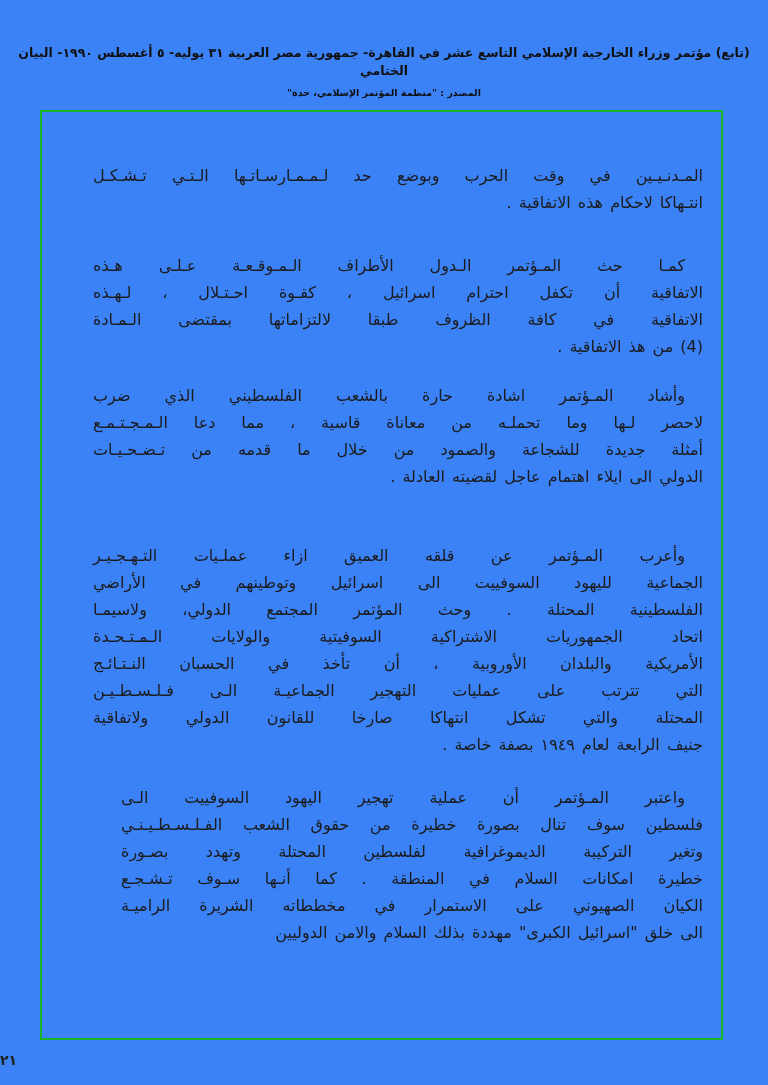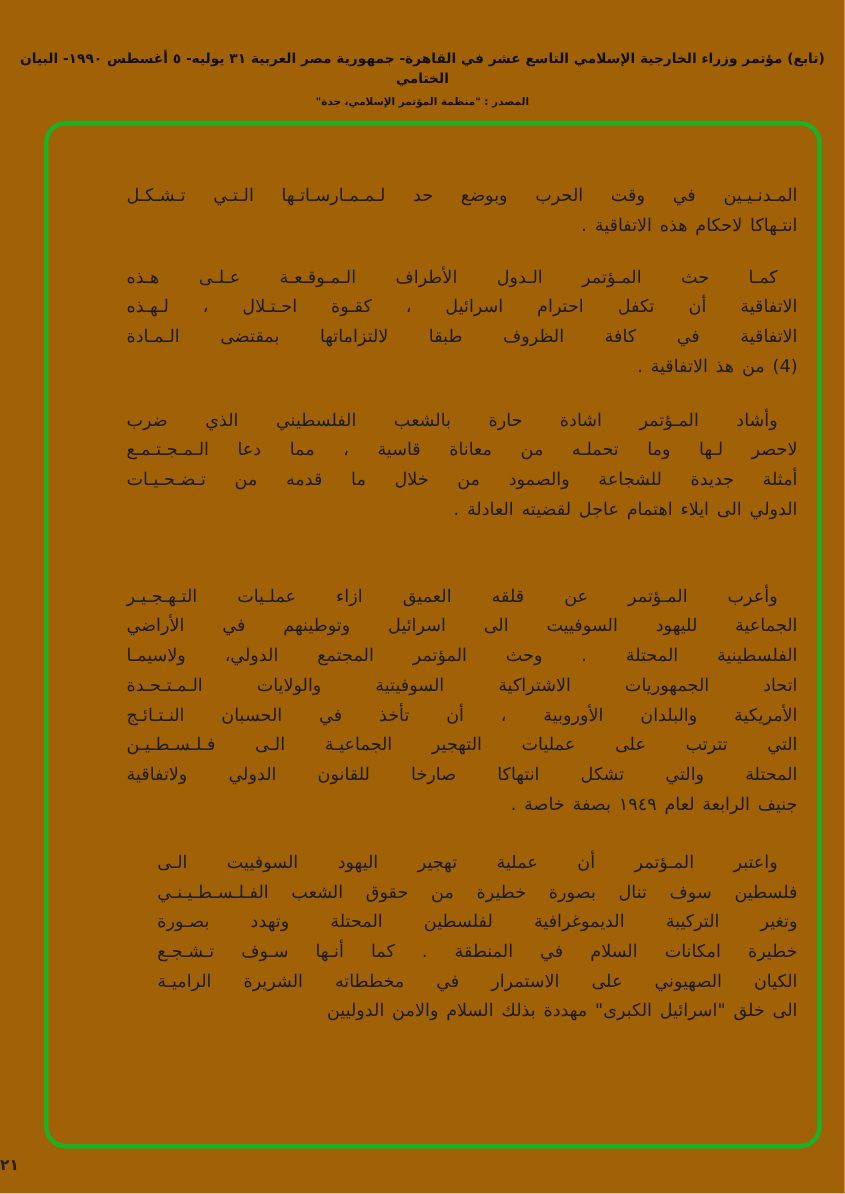--- a/index.html
+++ b/index.html
@@ -1,20 +1,20 @@
 <!DOCTYPE html>
 <html lang="ar"><head>
 <meta charset="utf-8">
 <style>
   html, body { margin: 0; padding: 0; background: #ffffff; }
   .page {
     position: relative;
     width: 768px;
     height: 1085px;
-    background: #a16207;
+    background: #3b82f6;
     overflow: hidden;
     font-family: "DejaVu Sans", sans-serif;
   }
   .header {
     position: absolute;
     top: 44px;
     left: 0;
     width: 768px;
     text-align: center;
     color: #101010;
@@ -29,42 +29,41 @@
     font-weight: bold;
     margin-top: 6px;
     line-height: 13px;
   }
   .frame {
     position: absolute;
     left: 40px;
     top: 110px;
     width: 679px;
     height: 926px;
-    border: 4px solid #4d7c0f;
-    border-radius: 20px;
-    padding-left: 20px;
+    border: 2px solid #4d7c0f;
+    border-radius: 0;
   }
   .textblock {
     position: absolute;
     top: 50px;
     right: 18px;
     width: 610px;
     color: #1b1b1b;
     font-size: 16px;
     line-height: 27px;
     word-spacing: 2px;
   }
   .line { text-align: right; }
   .line.just {
     text-align: justify;
     text-align-last: justify;
   }
   .line.indent { padding-right: 18px; }
   .para { margin: 0; }
-  .para-2 { margin-top: 20px; }
+  .para-2 { margin-top: 36px; }
   .para-3 { margin-top: 22px; }
   .para-4 { margin-top: 52px; }
   .para-5 { margin-top: 26px; margin-left: 28px; }
   .pagenum {
     position: absolute;
     top: 1052px;
     left: 0;
     width: 768px;
     font-size: 14px;
     font-weight: bold;

